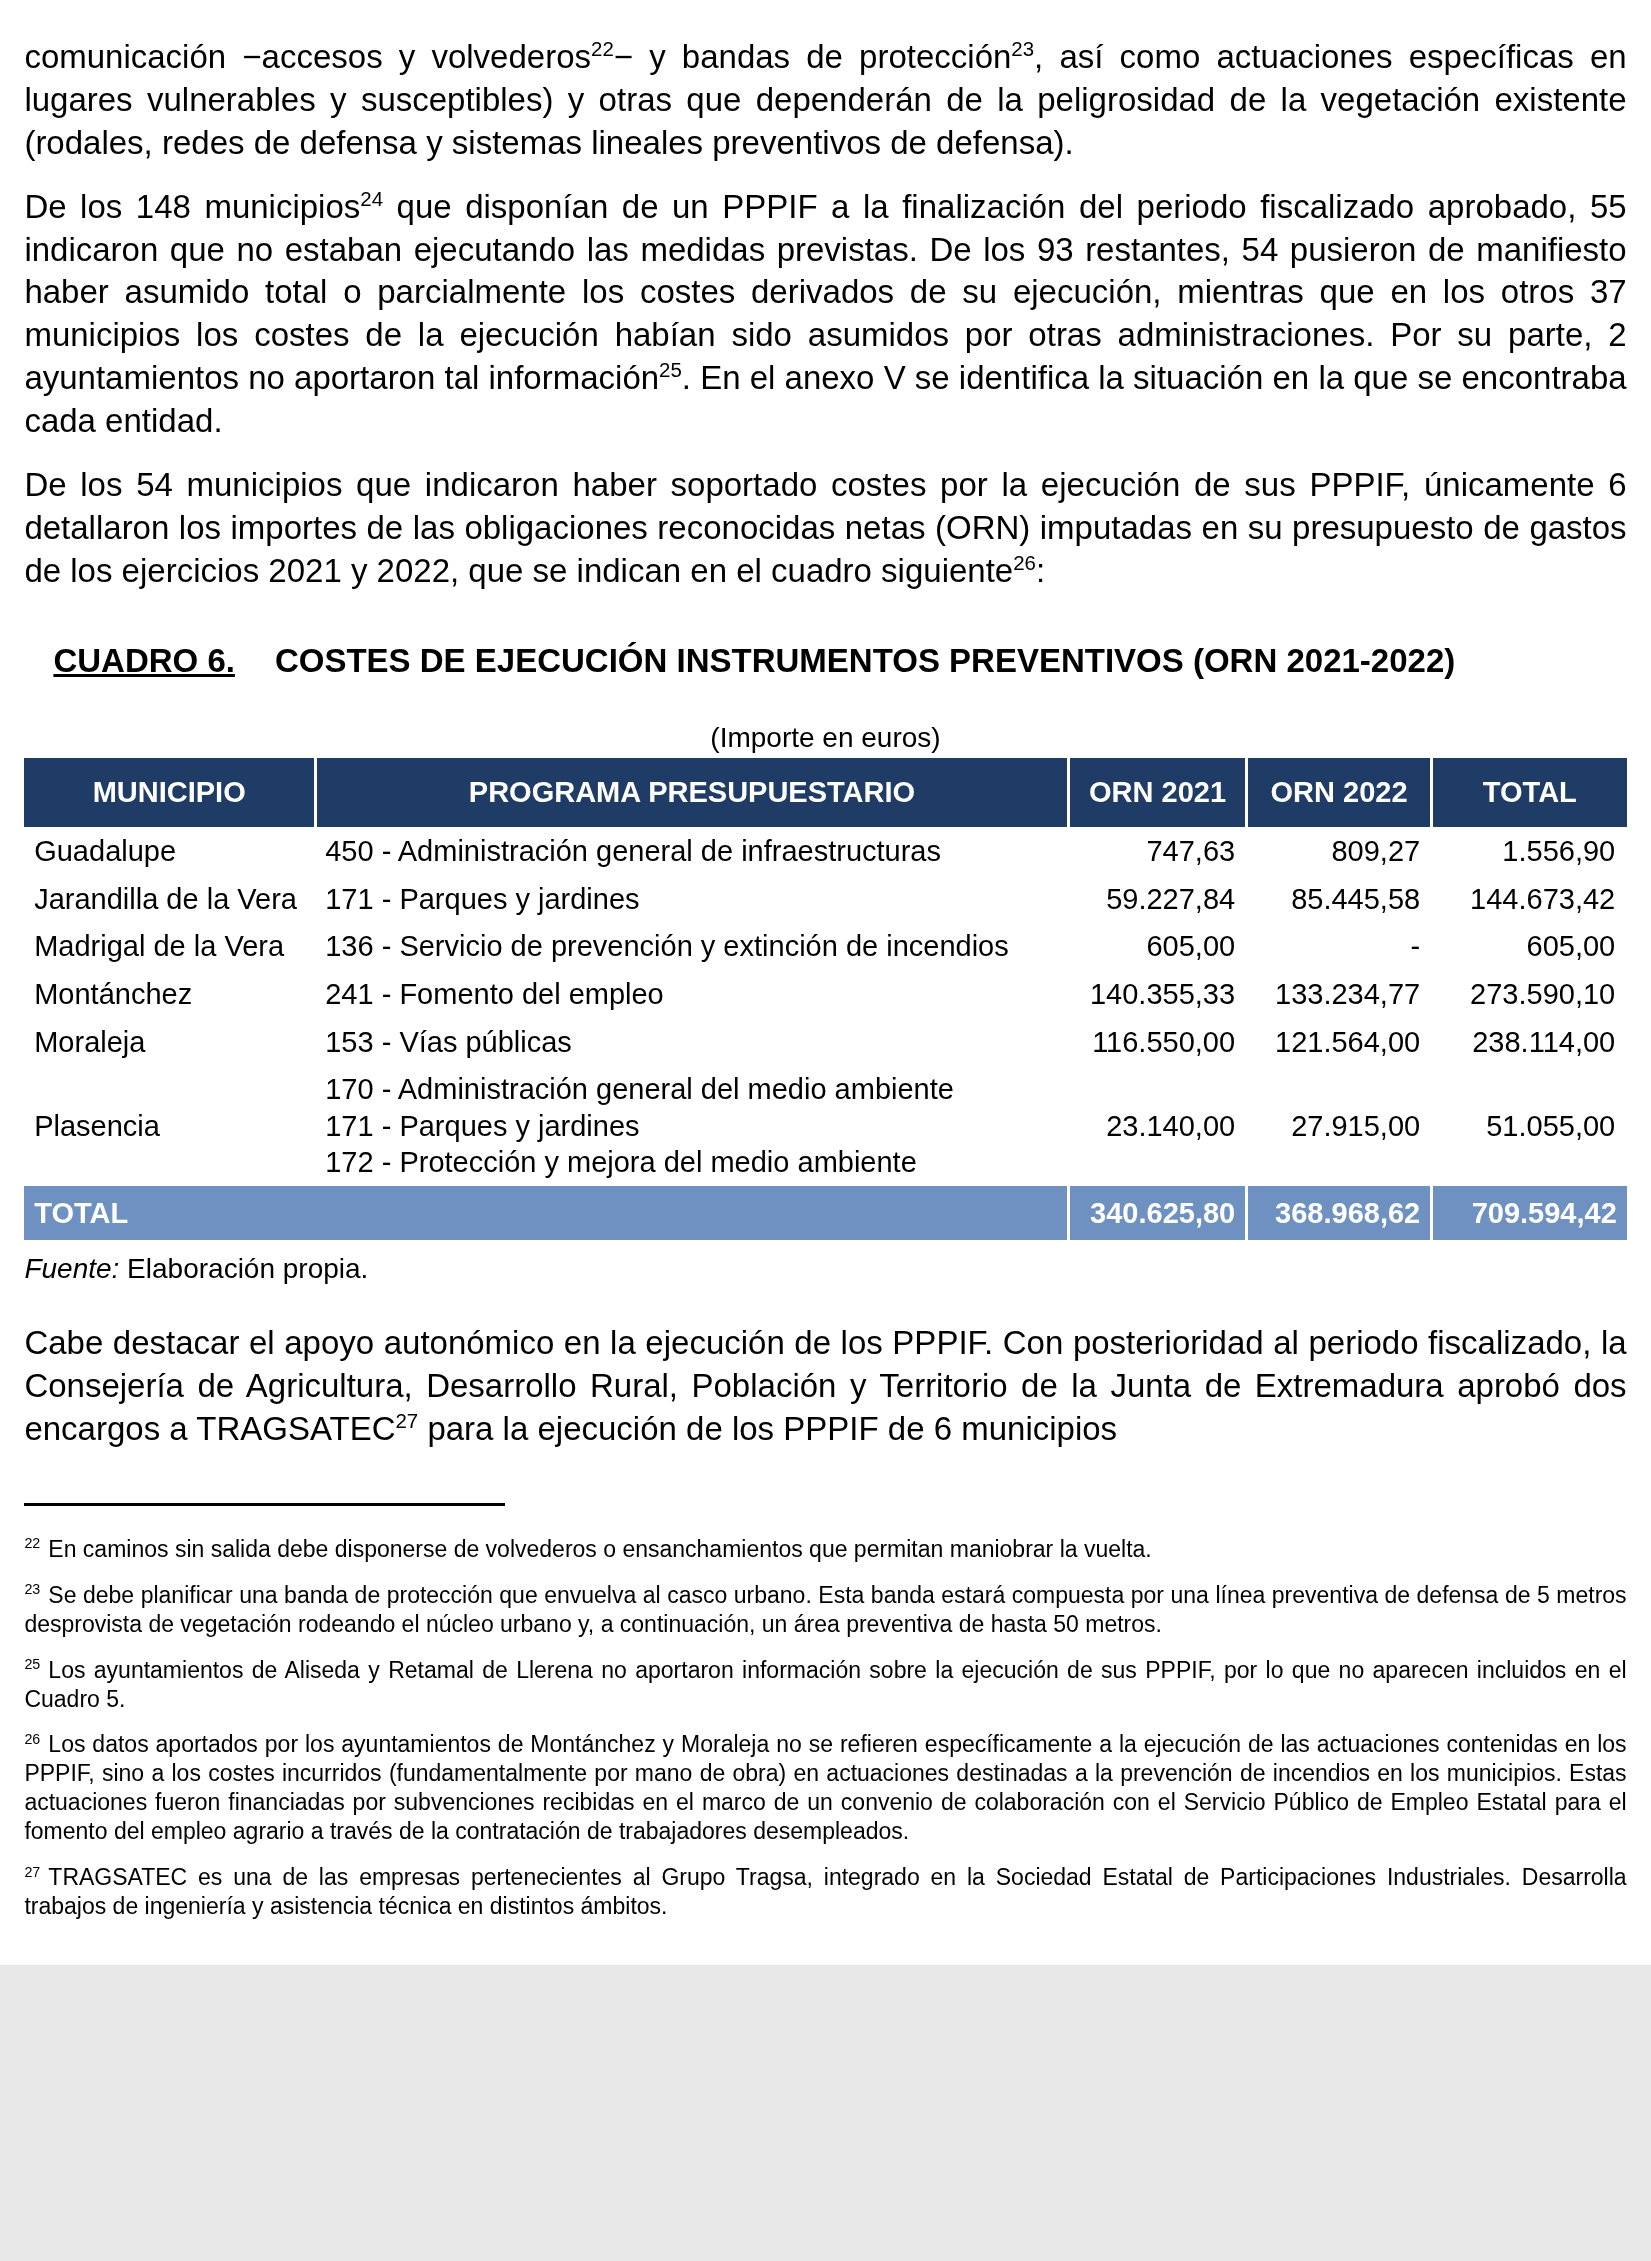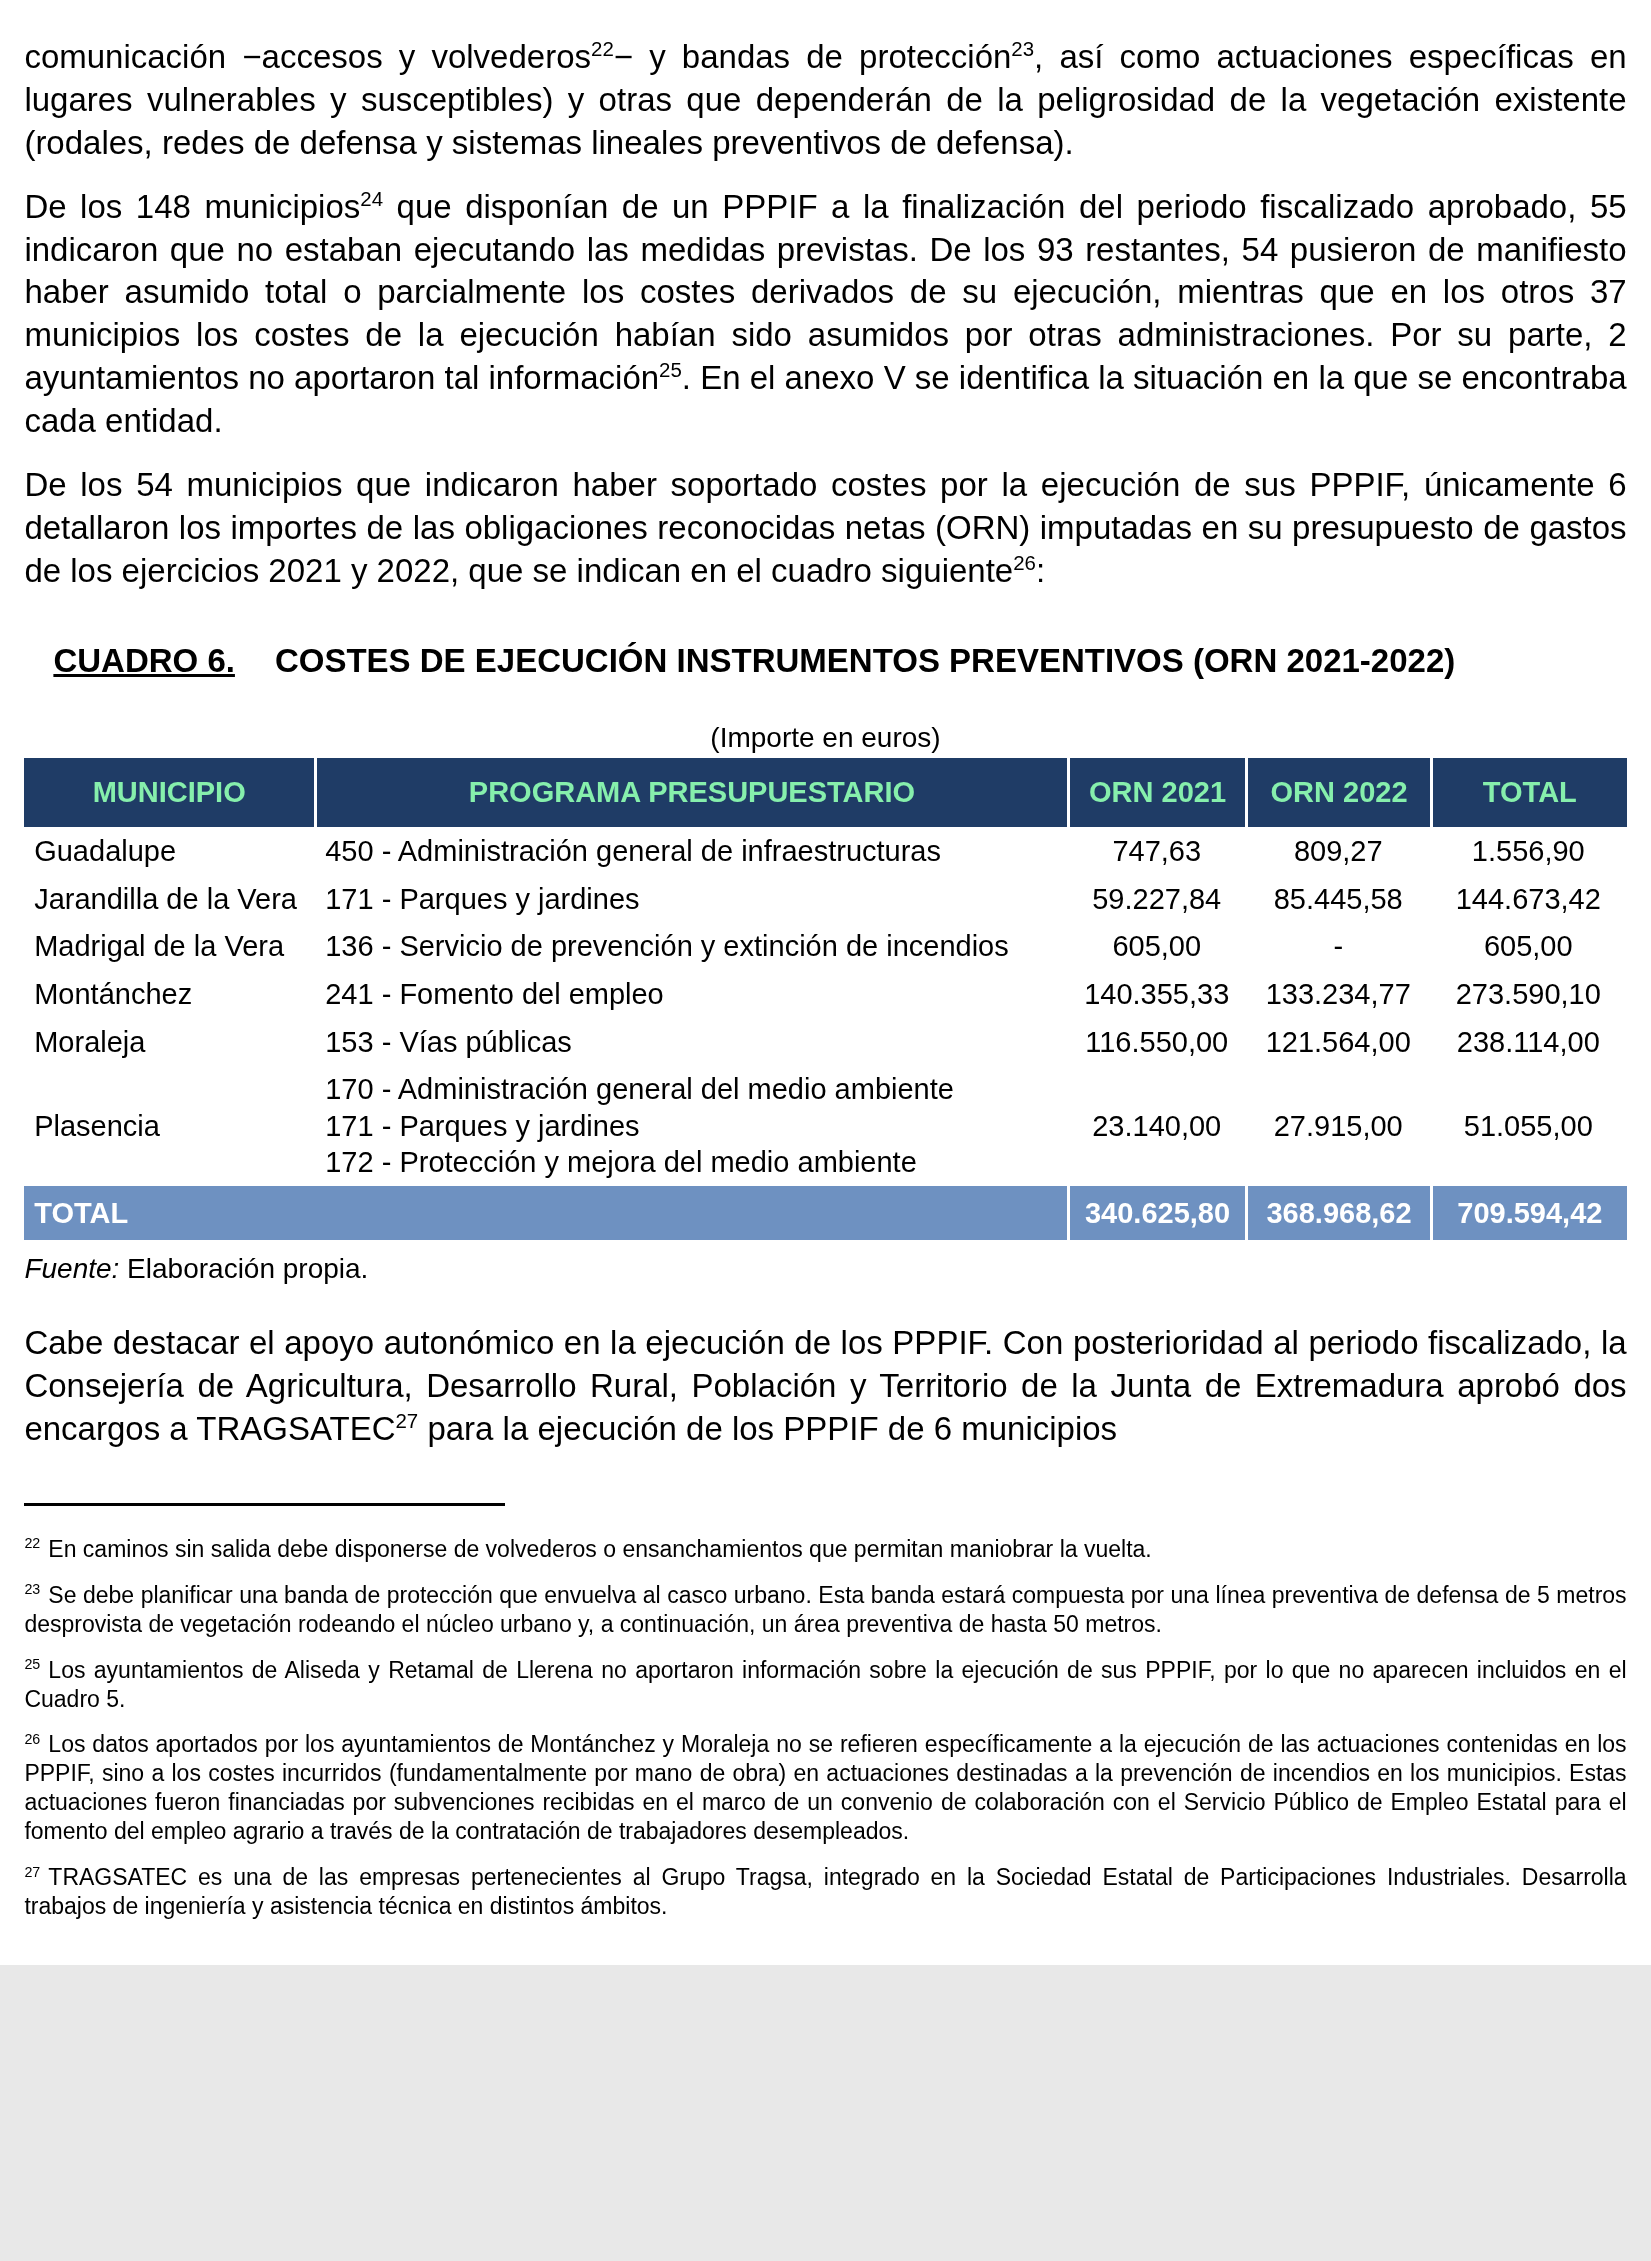--- a/index.html
+++ b/index.html
@@ -39,37 +39,37 @@
     text-align:center;
     font-size:28px;
   }
   table.costs {
     width:100%;
     table-layout:fixed;
     border-collapse:collapse;
   }
   table.costs th {
     background:#1F3C66;
-    color:#86efac;
+    color:#ffffff;
     font-weight:bold;
     font-size:29px;
     text-align:center;
     vertical-align:middle;
     padding:18px 8.1px;
     border-left:3.3px solid #ffffff;
   }
   table.costs th:first-child { border-left:none; }
   table.costs td {
     font-size:29px;
     line-height:1.25;
     vertical-align:middle;
     padding:5.7px 9.8px;
     background:#ffffff;
   }
-  table.costs td.num { text-align:center; padding-right:11.4px; }
+  table.costs td.num { text-align:right; padding-right:11.4px; }
   table.costs td.programa { white-space:pre-line; }
   table.costs tr.total-row td {
     background:#6E91C1;
     color:#ffffff;
     font-weight:bold;
     padding:9px 9.8px;
     border-left:3.3px solid #ffffff;
   }
   table.costs tr.total-row td:first-child { border-left:none; }
   .fuente {

